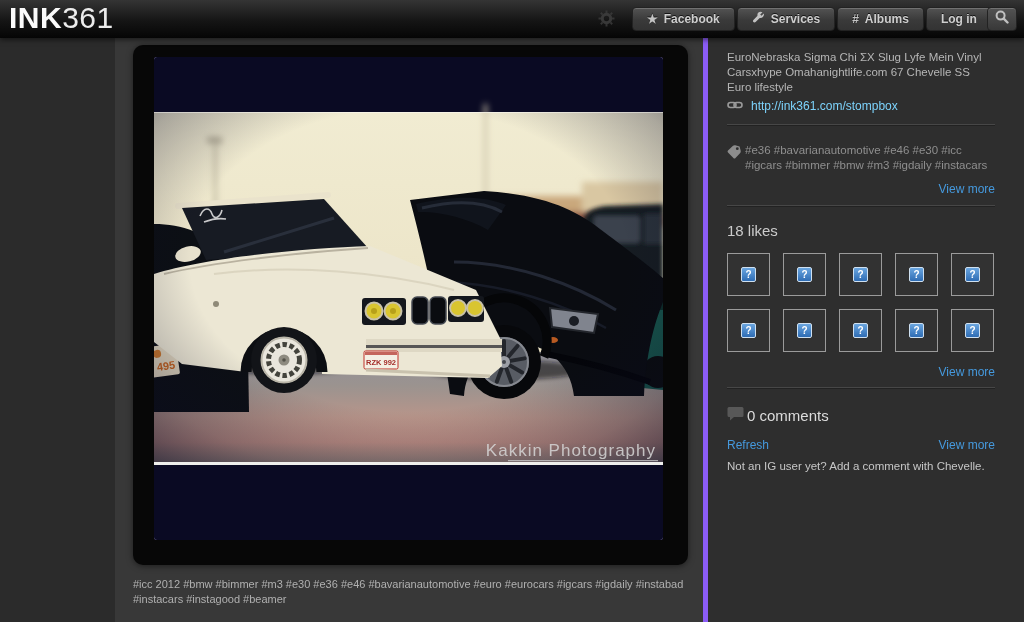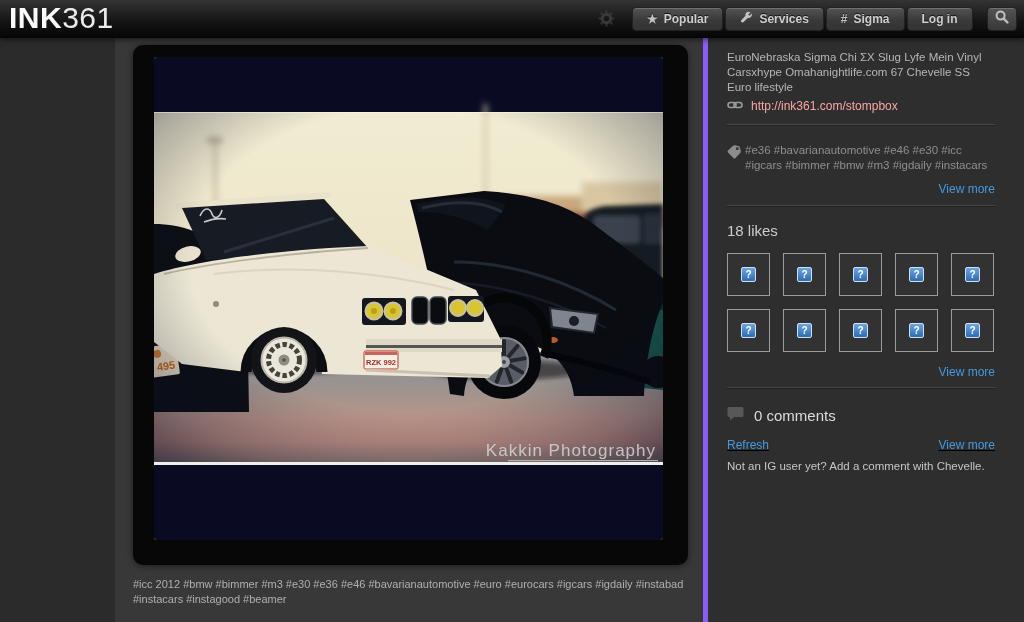--- a/index.html
+++ b/index.html
@@ -32,37 +32,37 @@
   #insta-image{position:absolute;left:21px;top:12px;width:509px;height:483px;border-radius:3px;
     overflow:hidden;background:#c4b5fd;}
   #caption{position:absolute;left:133px;top:577px;width:566px;font-size:11px;line-height:15px;
     color:#b0b0b0;}
 
   
   #sidebar{position:absolute;left:703px;top:38px;width:321px;height:584px;background:#2e2e2e;
     border-left:5px solid #8b5cf6;box-sizing:border-box;}
   .sb{position:absolute;left:19px;width:268px;}
   #sb-title{top:12px;font-size:11.5px;line-height:15px;color:#b6b6b6;}
-  #sb-linkrow{top:61px;display:flex;align-items:center;gap:8px;color:#fca5a5;font-size:12px;cursor:pointer;}
+  #sb-linkrow{top:61px;display:flex;align-items:center;gap:8px;color:#7dd3fc;font-size:12px;cursor:pointer;}
   .divider{position:absolute;left:19px;width:268px;height:1px;background:#474747;box-shadow:0 1px 0 #222;}
   #div1{top:86px;} #div2{top:167px;} #div3{top:349px;}
   #sb-tagsrow{top:105px;display:flex;gap:4px;}
   #sb-tags{width:247px;font-size:11.5px;line-height:15px;color:#8f8f8f;}
   .viewmore{color:#4599dd;font-size:12px;text-align:right;cursor:pointer;}
   #vm-tags{top:144px;} #vm-likes{top:327px;}
   #sb-likes-label{top:184px;font-size:15px;color:#cccccc;}
   .avatar-row{display:flex;gap:13px;}
   #avrow1{top:215px;} #avrow2{top:271px;}
   .avatar{width:43px;height:43px;border:1px solid #9b9b9b;box-sizing:border-box;
     display:flex;align-items:center;justify-content:center;background:rgba(255,255,255,.02);cursor:pointer;}
   .brokenimg{width:15px;height:15px;border-radius:2px;border:1px solid #cfe0f0;box-sizing:border-box;
     background:linear-gradient(#6aa6e0,#2e6cb4);color:#fff;font-size:10px;font-weight:bold;
     line-height:13px;text-align:center;}
-  #sb-commentsrow{top:368px;display:flex;align-items:flex-end;gap:10px;color:#dcdcdc;font-size:15px;}
-  #sb-refreshrow{top:400px;display:flex;justify-content:space-between;font-size:12px;text-decoration:underline;}
+  #sb-commentsrow{top:368px;display:flex;align-items:flex-end;gap:3px;color:#dcdcdc;font-size:15px;}
+  #sb-refreshrow{top:400px;display:flex;justify-content:space-between;font-size:12px;}
   #refresh-link{color:#4599dd;cursor:pointer;}
   #sb-fbnote{top:422px;font-size:11.5px;color:#c6c6c6;}
 </style>
 </head>
 <body>
 
 <div id="page">
 
   <div id="navbar">
     <div id="logo">
@@ -81,33 +81,33 @@
             <line x1="12.4" y1="12.4" x2="14.2" y2="14.2"></line>
           <line x1="14.2" y1="2.8" x2="12.4" y2="4.6"></line>
             <line x1="4.6" y1="12.4" x2="2.8" y2="14.2"></line>
         </g>
       </svg>
     </span>
 
     <div id="nav-buttons">
       <div class="navbtn">
         <span class="glyph">★</span>
-        <span>Popular</span>
+        <span>Facebook</span>
       </div>
       <div class="navbtn">
         <span>
           <svg width="13" height="13" viewBox="0 0 13 13">
             <path d="M10.5 1.2 L8.2 3.5 L9.5 4.8 L11.8 2.5 C12.2 3.7 11.9 5.1 10.9 6.1 C10 7 8.8 7.3 7.7 7 L3.6 11.1 C3 11.7 2 11.7 1.4 11.1 C0.8 10.5 0.8 9.5 1.4 8.9 L5.5 4.8 C5.2 3.7 5.5 2.5 6.4 1.6 C7.4 0.6 8.8 0.3 10.5 1.2 Z" fill="#c2c2c2"></path>
           </svg>
         </span>
         <span>Services</span>
       </div>
       <div class="navbtn">
         <span class="glyph" style="font-weight:bold">#</span>
-        <span>Sigma</span>
+        <span>Albums</span>
       </div>
       <div class="navbtn">
         <span>Log in</span>
       </div>
     </div>
 
     <div id="search-btn">
       <span>
         <svg width="14" height="14" viewBox="0 0 14 14">
           <circle cx="5.6" cy="5.6" r="4" fill="none" stroke="#c0c0c0" stroke-width="2"></circle>

